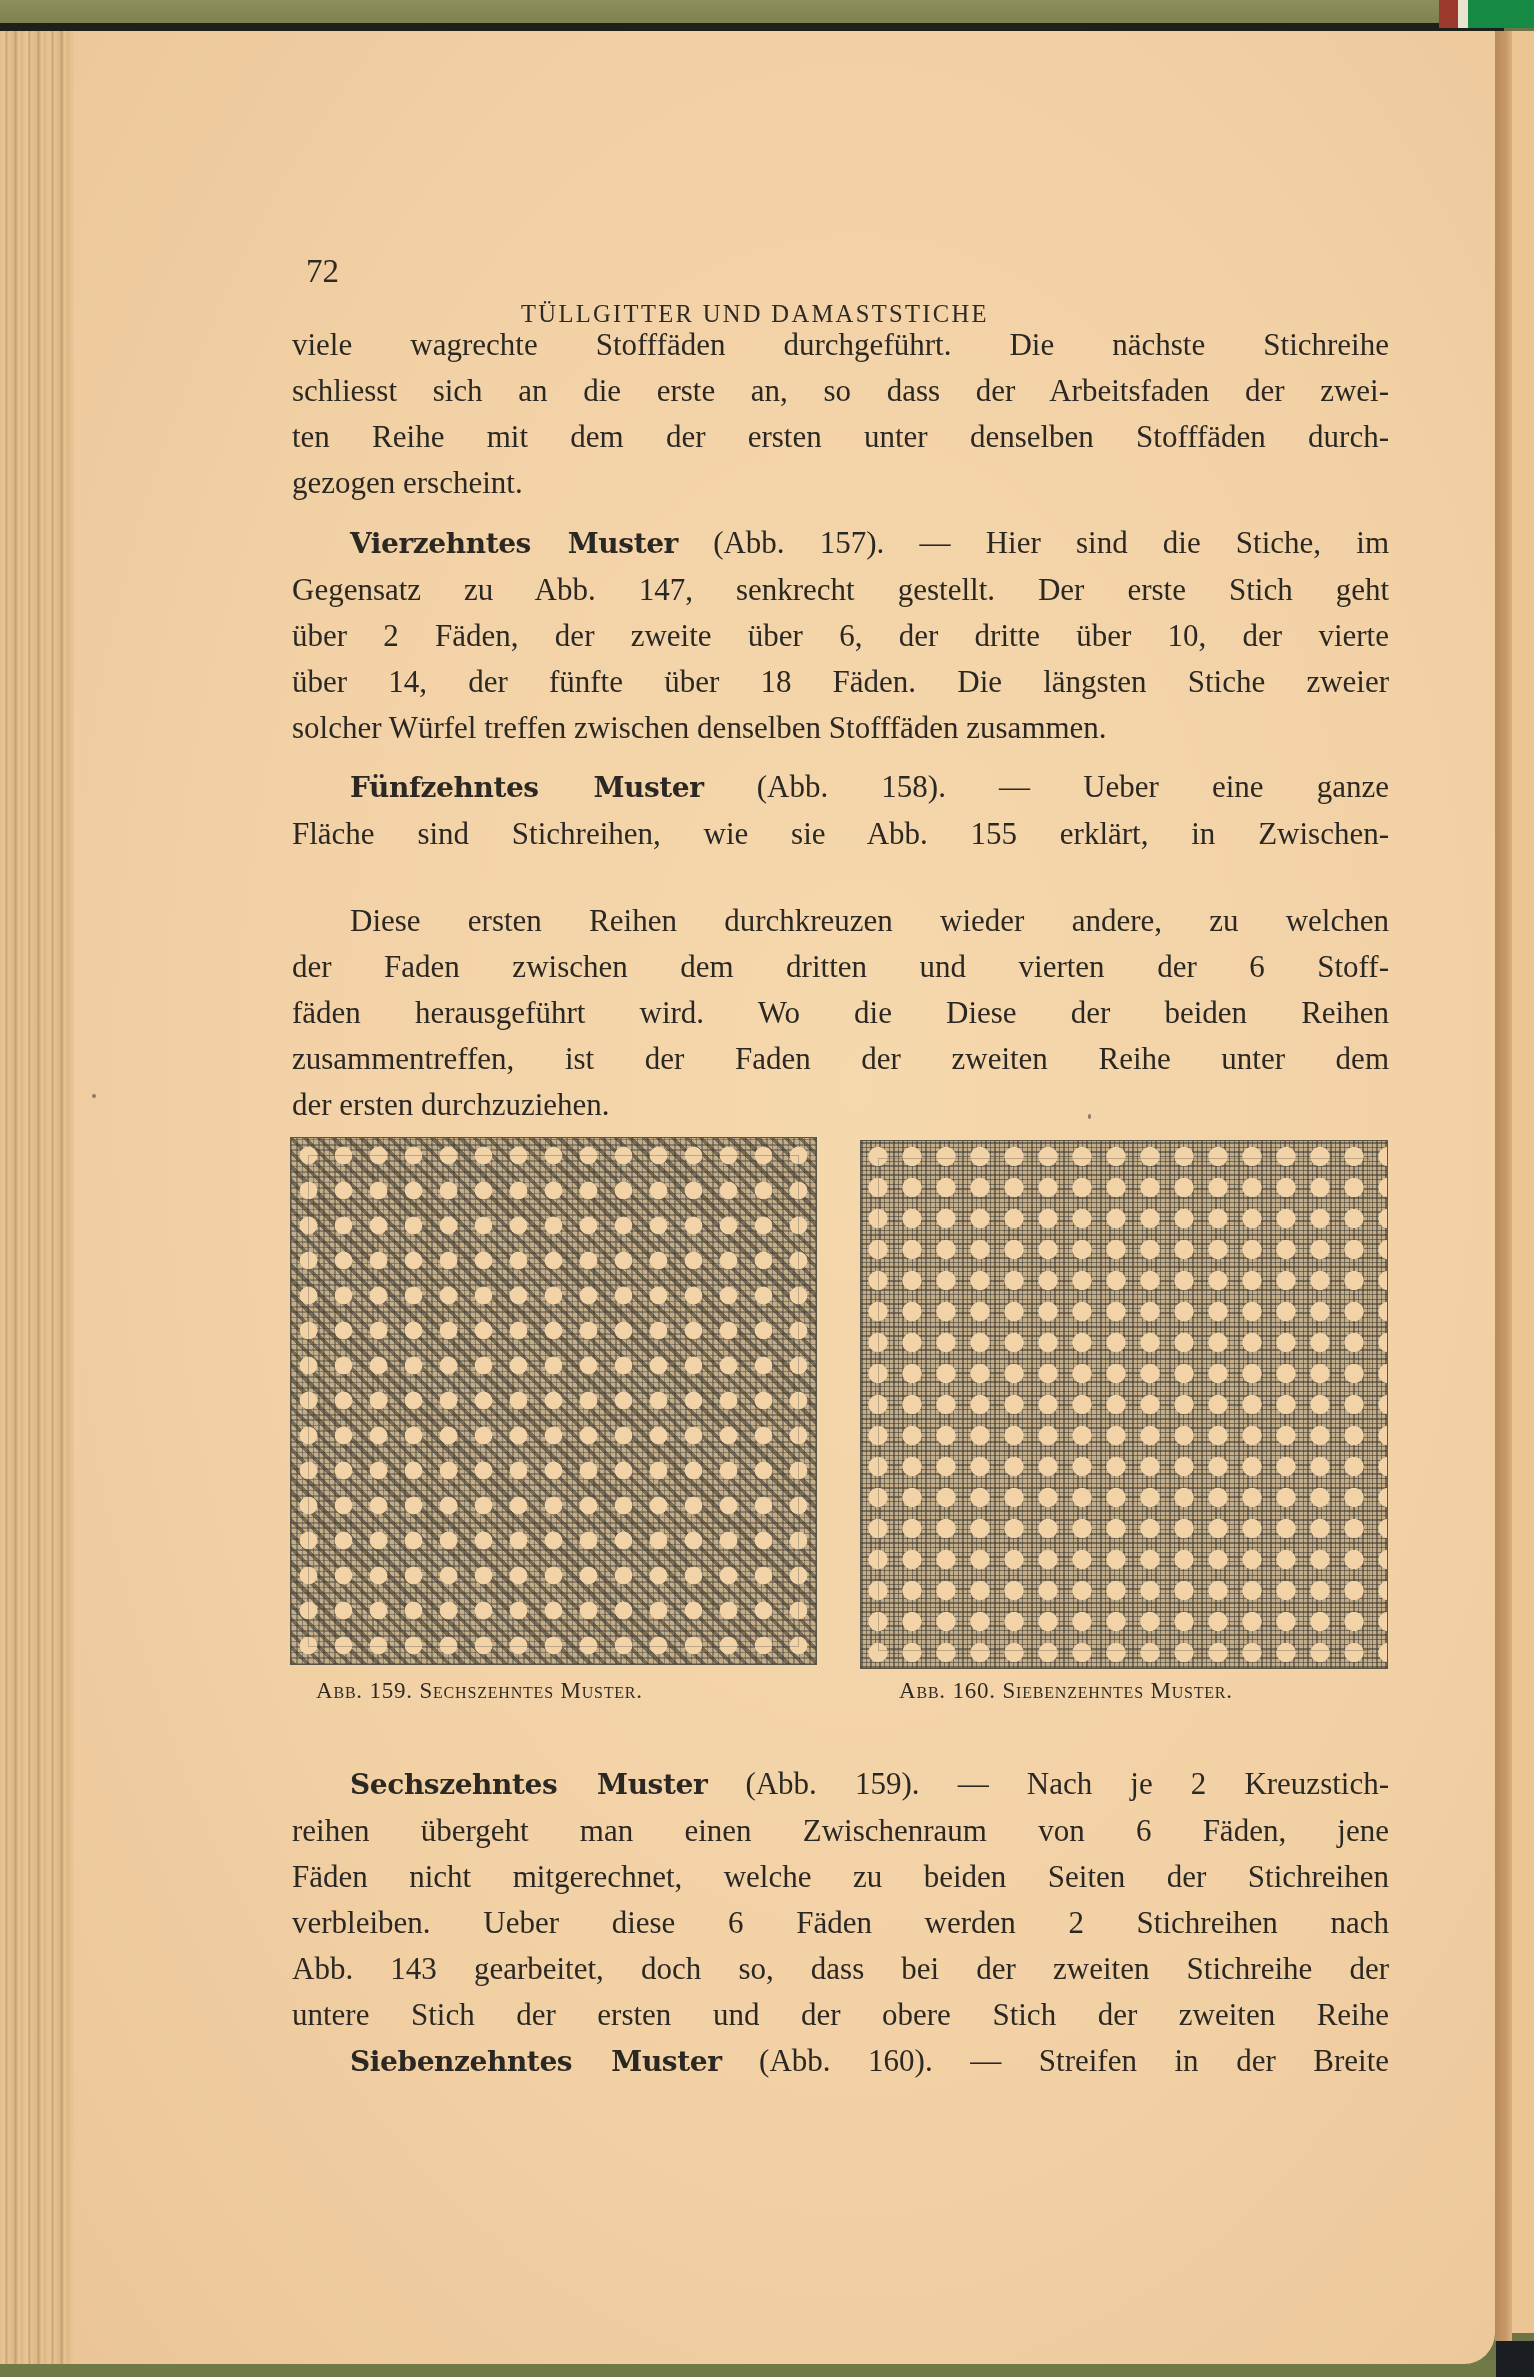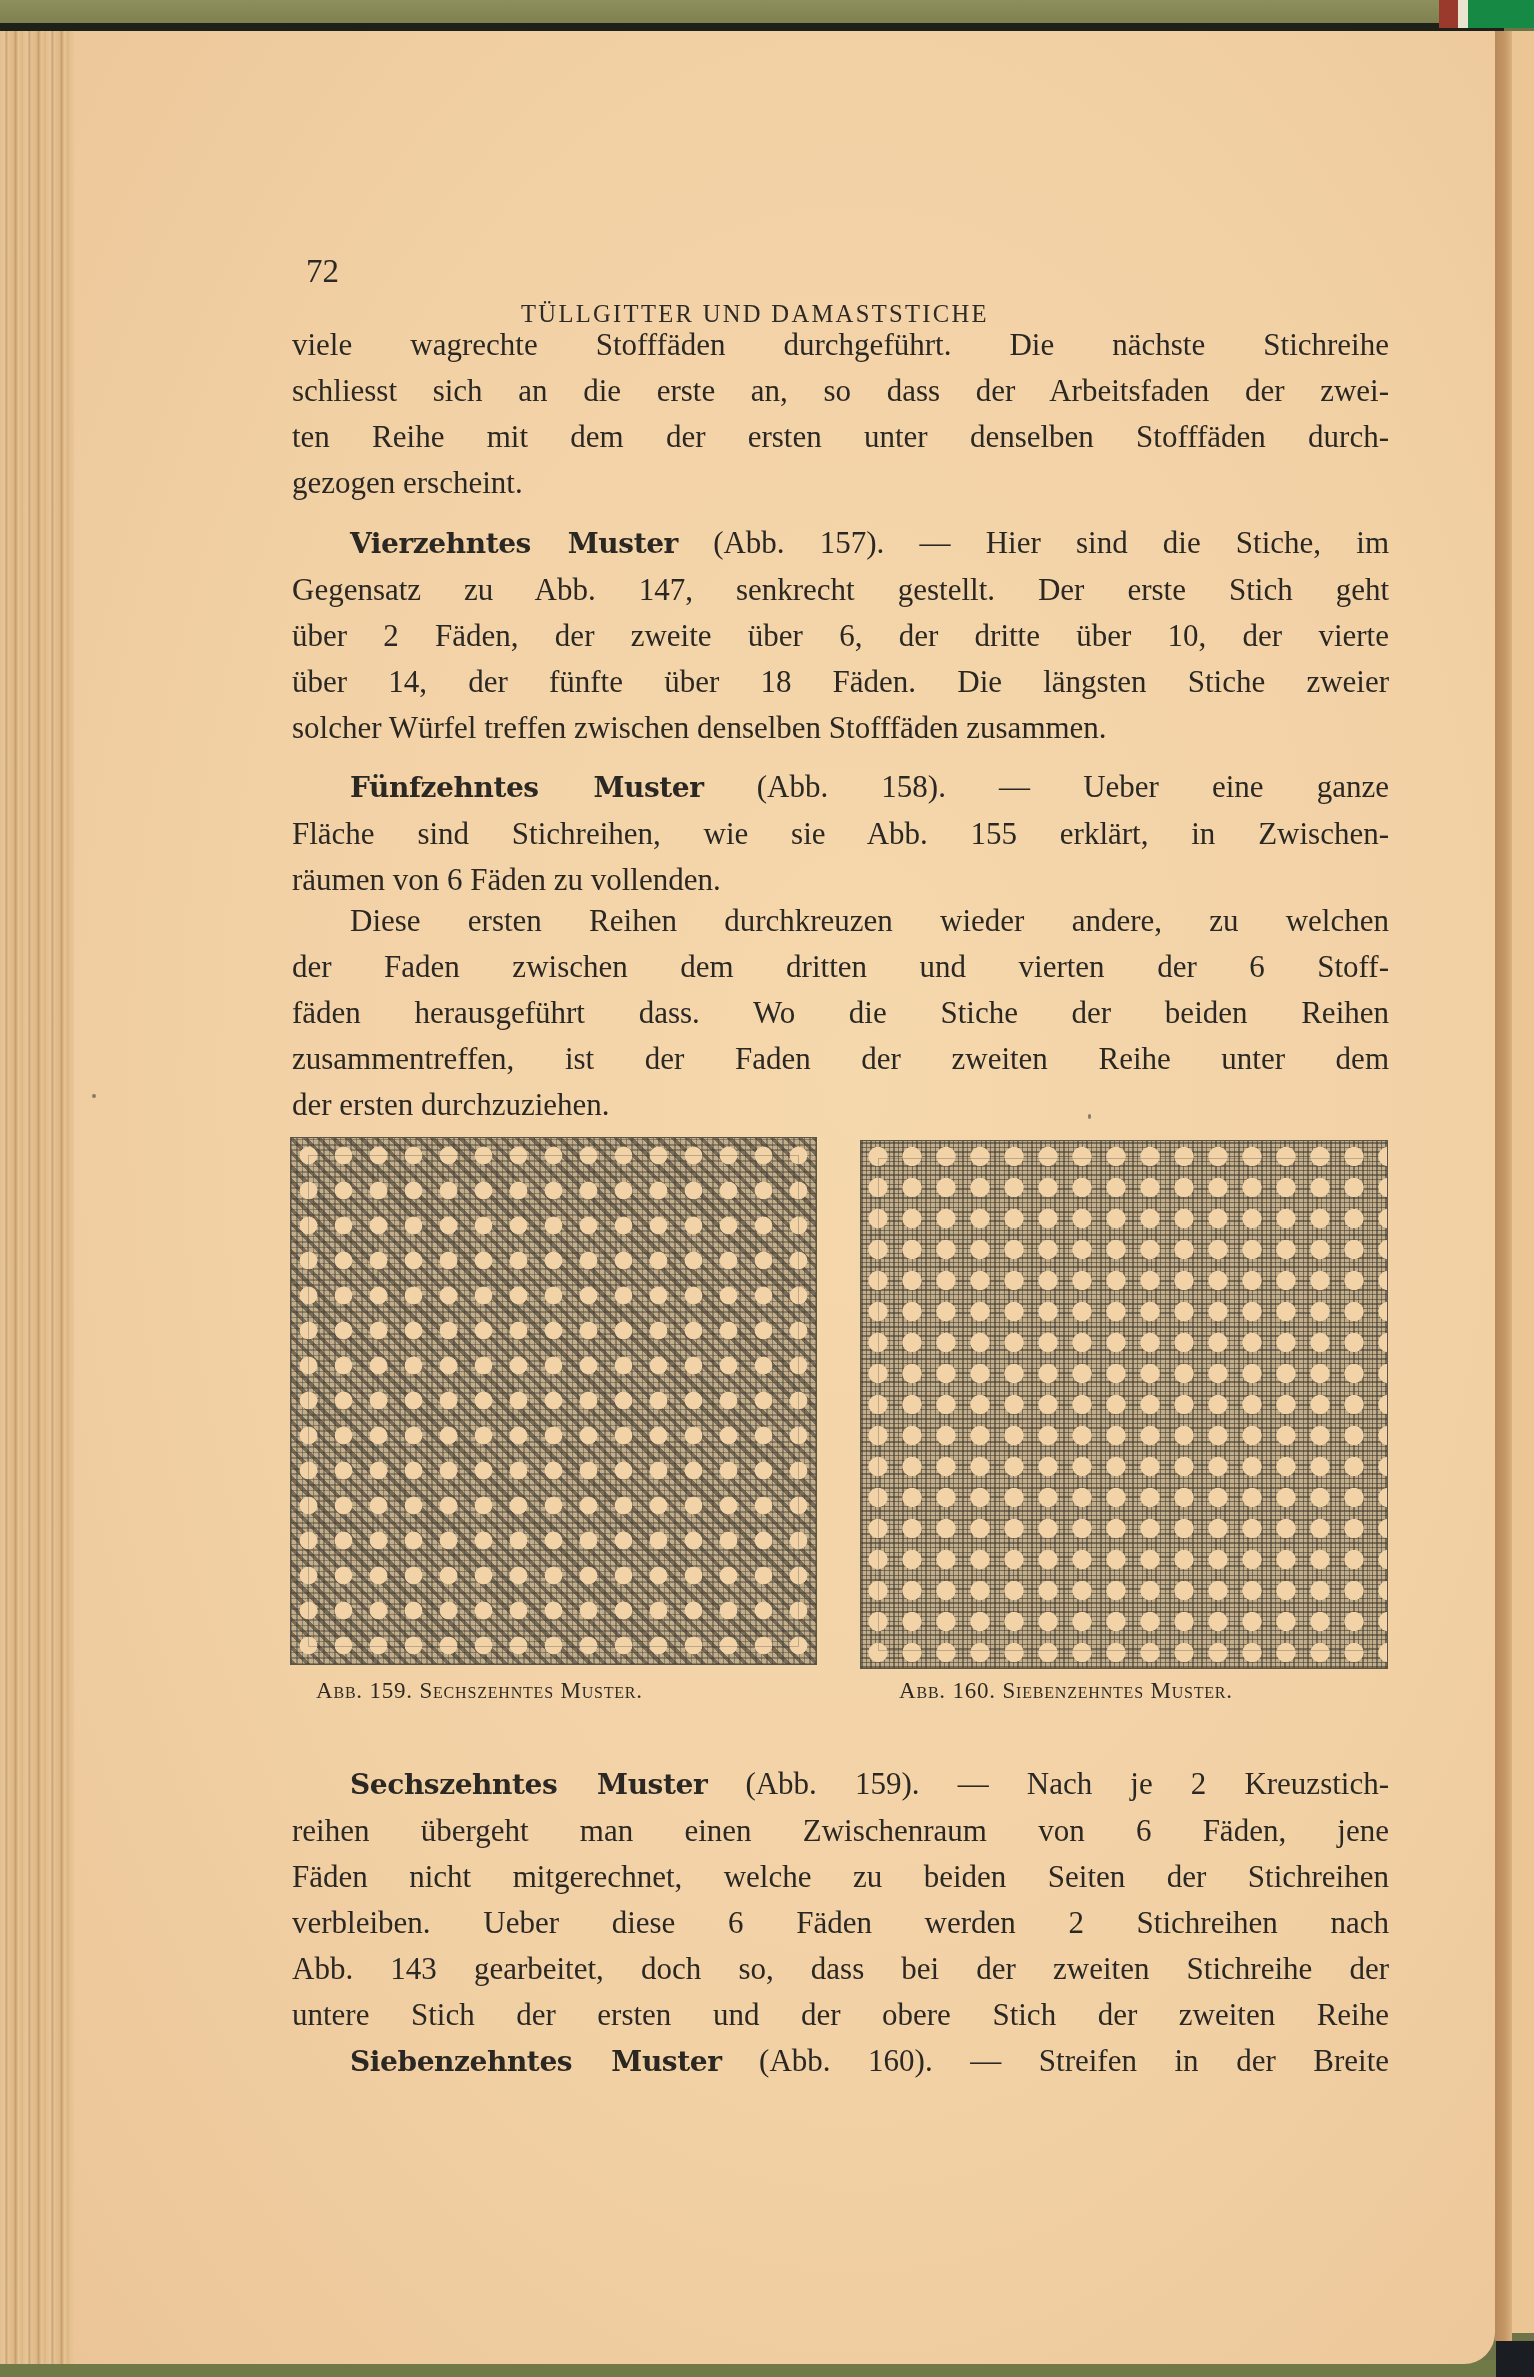--- a/index.html
+++ b/index.html
@@ -121,27 +121,26 @@
   <span class="line indent"><span class="b">Vierzehntes Muster</span> <span>(Abb. 157). — Hier sind die Stiche, im</span></span>
   <span class="line">Gegensatz zu Abb. 147, senkrecht gestellt. Der erste Stich geht</span>
   <span class="line">über 2 Fäden, der zweite über 6, der dritte über 10, der vierte</span>
   <span class="line">über 14, der fünfte über 18 Fäden. Die längsten Stiche zweier</span>
   <span class="line last">solcher Würfel treffen zwischen denselben Stofffäden zusammen.</span>
 </div>
 
 <div class="text-block" style="top:764px;">
   <span class="line indent"><span class="b">Fünfzehntes Muster</span> <span>(Abb. 158). — Ueber eine ganze</span></span>
   <span class="line">Fläche sind Stichreihen, wie sie Abb. 155 erklärt, in Zwischen-</span>
-  <span class="line last">räumen von 6 Fäden zu vollenden.</span>
 </div>
 
 <div class="text-block" style="top:898px;">
   <span class="line indent">Diese ersten Reihen durchkreuzen wieder andere, zu welchen</span>
   <span class="line">der Faden zwischen dem dritten und vierten der 6 Stoff-</span>
-  <span class="line">fäden herausgeführt dass. Wo die Stiche der beiden Reihen</span>
+  <span class="line">fäden herausgeführt wird. Wo die Diese der beiden Reihen</span>
   <span class="line">zusammentreffen, ist der Faden der zweiten Reihe unter dem</span>
   <span class="line last">der ersten durchzuziehen.</span>
 </div>
 
 <div class="figure fig159">
   <div class="fig-inner"></div>
 </div>
 <div class="figure fig160">
   <div class="fig-inner"></div>
 </div>

